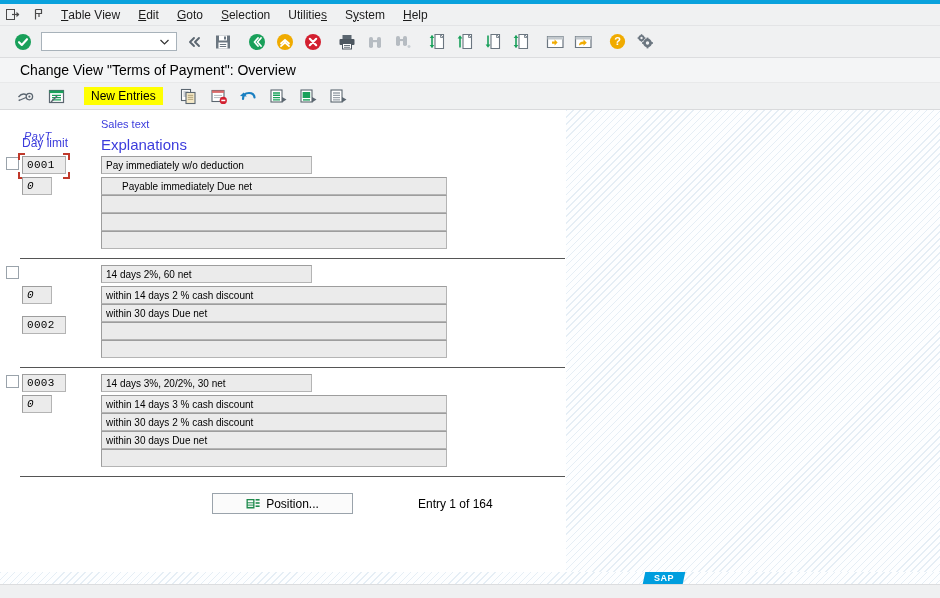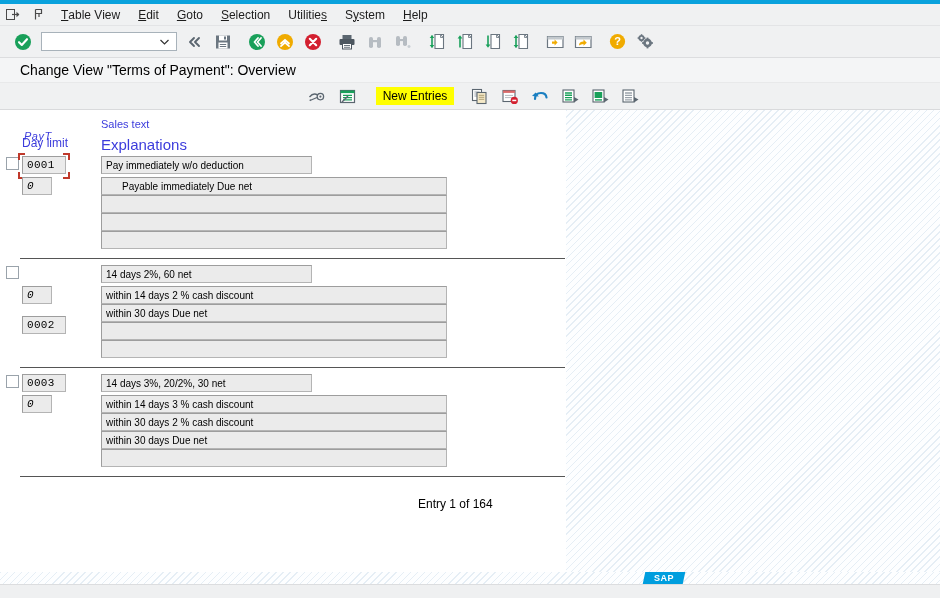--- a/index.html
+++ b/index.html
@@ -104,21 +104,20 @@
   }
 
   
   #apptoolbar {
     position: absolute; left: 0; top: 83px;
     width: 940px; height: 27px;
     background: #f0f1f2;
     display: flex; align-items: center;
     padding-left: 14px;
     border-bottom: 1px solid #d9dadc;
-    justify-content: center;
   }
   .at-btn {
     height: 22px; min-width: 24px;
     display: flex; align-items: center; justify-content: center;
     margin-right: 6px;
   }
   #new-entries-btn {
     background: #ffff00;
     padding: 2px 7px;
     font-size: 12px;
@@ -633,20 +632,34 @@
     <div class="fld fld-key" style="top:2px;">0003</div>
     <div class="fld fld-day" style="top:23px;">0</div>
     <div class="fld fld-sales" style="top:2px;">14 days 3%, 20/2%, 30 net</div>
     <div class="fld fld-expl" style="top:23px;">within 14 days 3 % cash discount</div>
     <div class="fld fld-expl" style="top:41px;">within 30 days 2 % cash discount</div>
     <div class="fld fld-expl" style="top:59px;">within 30 days Due net</div>
     <div class="fld fld-expl" style="top:77px;"></div>
     <div class="block-sep" style="top:104px;"></div>
   </div>
 
+  <div id="position-btn">
+    <span id="position-icon">
+      <svg width="14" height="12" viewBox="0 0 14 12">
+        <rect x="0.5" y="1" width="8" height="9.5" fill="#1e8a4c"></rect>
+        <rect x="1.8" y="2.3" width="5.4" height="2" fill="#fff"></rect>
+        <rect x="1.8" y="5.3" width="5.4" height="1.3" fill="#fff"></rect>
+        <rect x="1.8" y="7.6" width="5.4" height="1.3" fill="#fff"></rect>
+        <rect x="9.6" y="1" width="4" height="1.6" fill="#1e8a4c"></rect>
+        <rect x="9.6" y="4.2" width="4" height="1.6" fill="#1e8a4c"></rect>
+        <rect x="9.6" y="7.4" width="4" height="1.6" fill="#1e8a4c"></rect>
+      </svg>
+    </span>
+    <span>Position...</span>
+  </div>
 
   <div id="entry-counter">Entry 1 of 164</div>
 </div>
 
 <div id="logostrip" class="hatch">
   <div id="sap-logo">
     <span>SAP</span>
   </div>
 </div>
 

